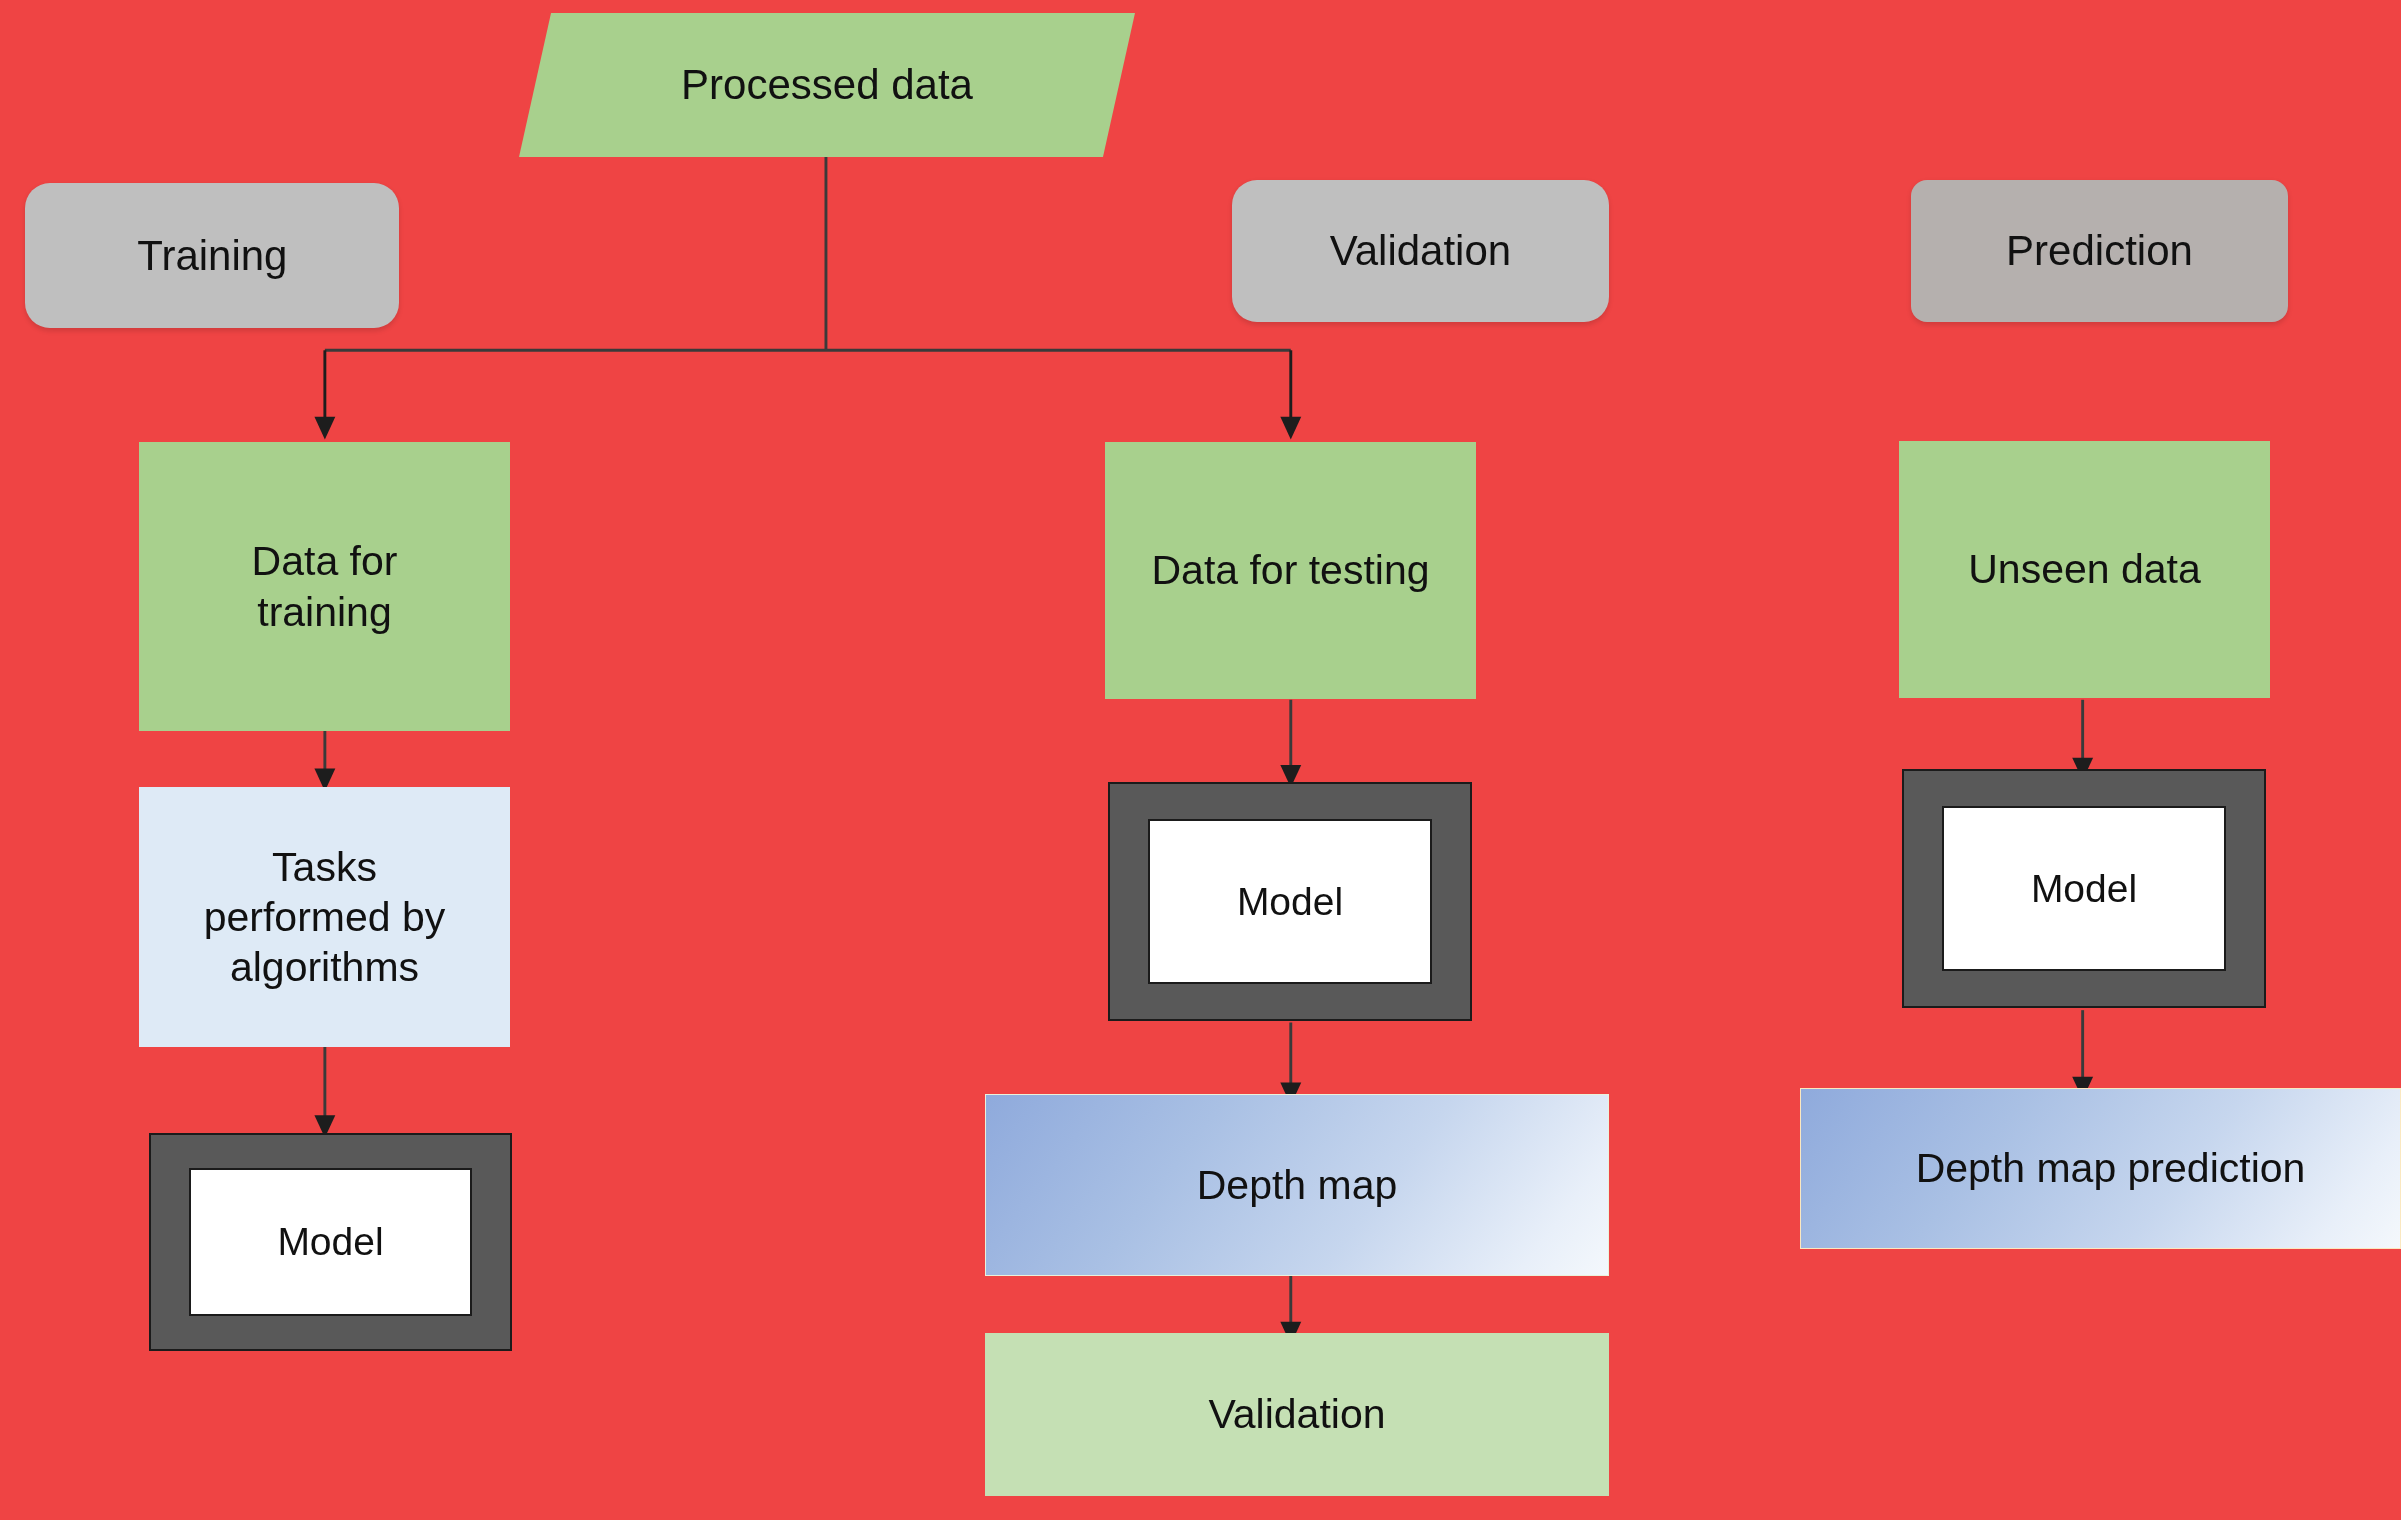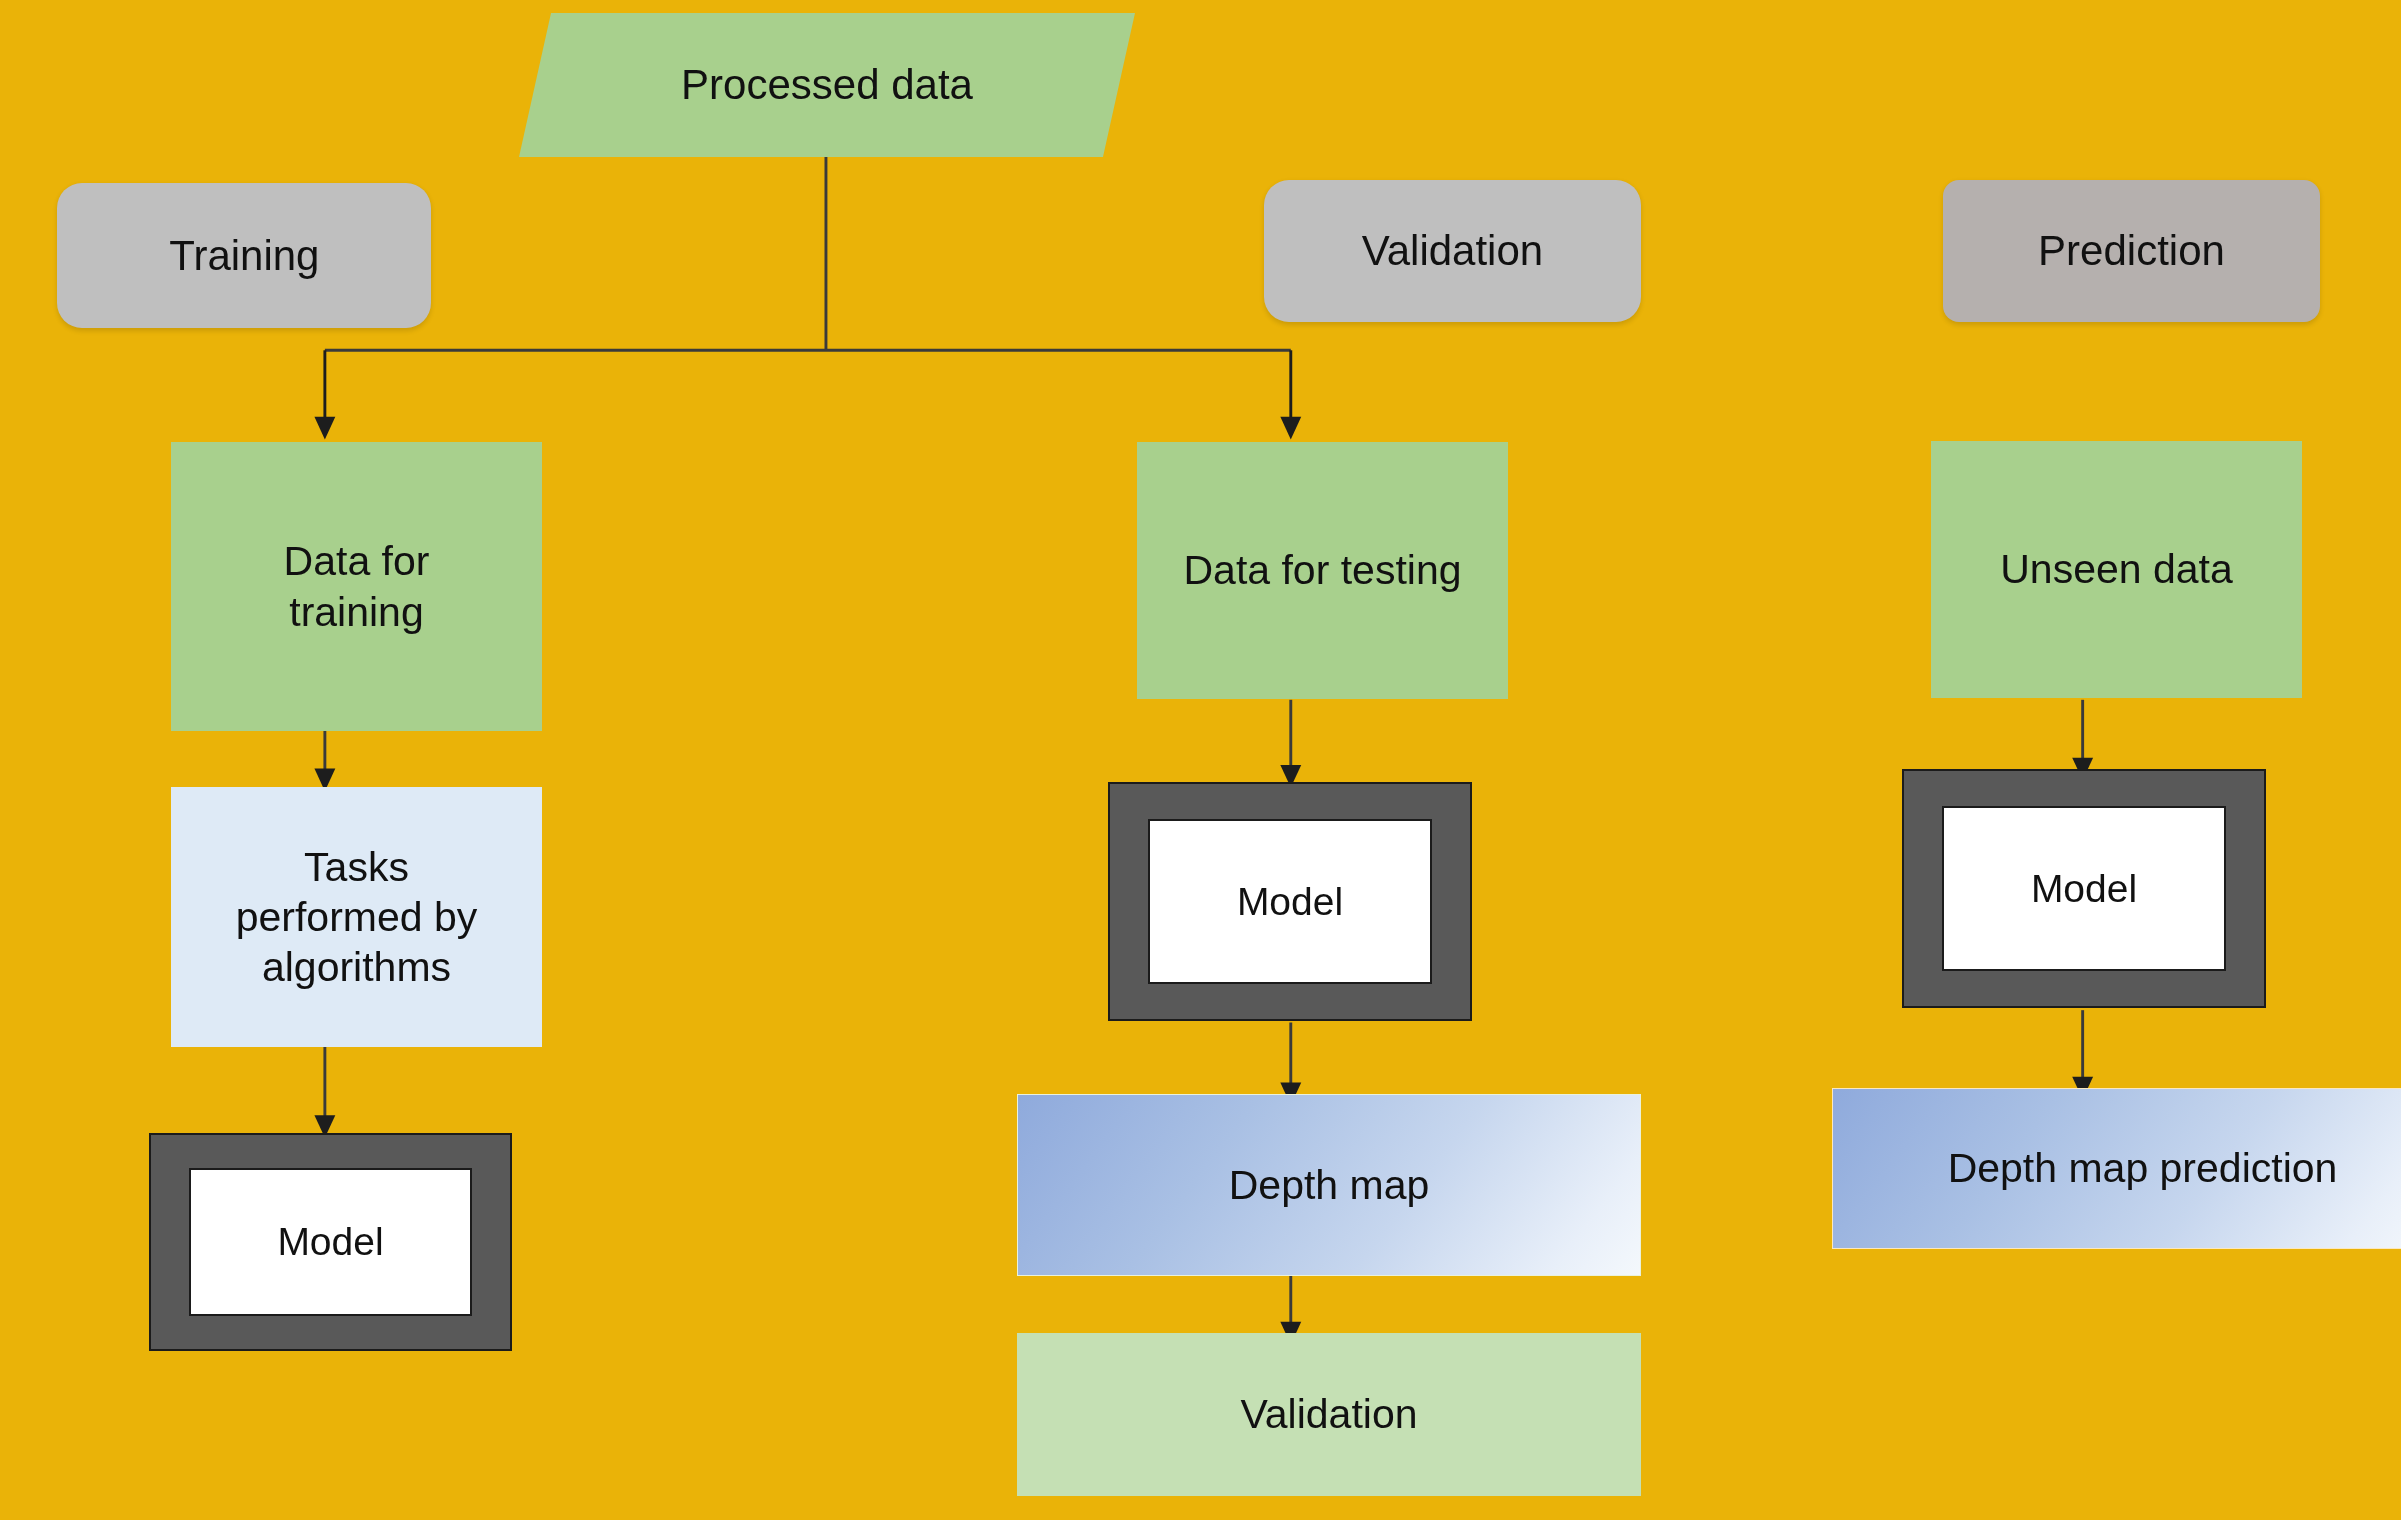--- a/index.html
+++ b/index.html
@@ -4,37 +4,36 @@
 <style>
   html, body {
     margin: 0;
     padding: 0;
     background: #ffffff;
   }
   #canvas {
     position: relative;
     width: 2401px;
     height: 1520px;
-    background: #eab308;
+    background: #ef4444;
     font-family: "Liberation Sans", sans-serif;
     overflow: hidden;
   }
 
   
   .node {
     position: absolute;
     box-sizing: border-box;
     display: flex;
     align-items: center;
     justify-content: center;
     text-align: center;
     color: #111111;
     line-height: 1.22;
     white-space: pre-line;
-    margin-left: 32px;
   }
 
   
   .stage-pill {
     border-radius: 25px;
     font-size: 42px;
     box-shadow: 0 2.9px 5.1px rgba(0,0,0,0.13);
   }
 
   

